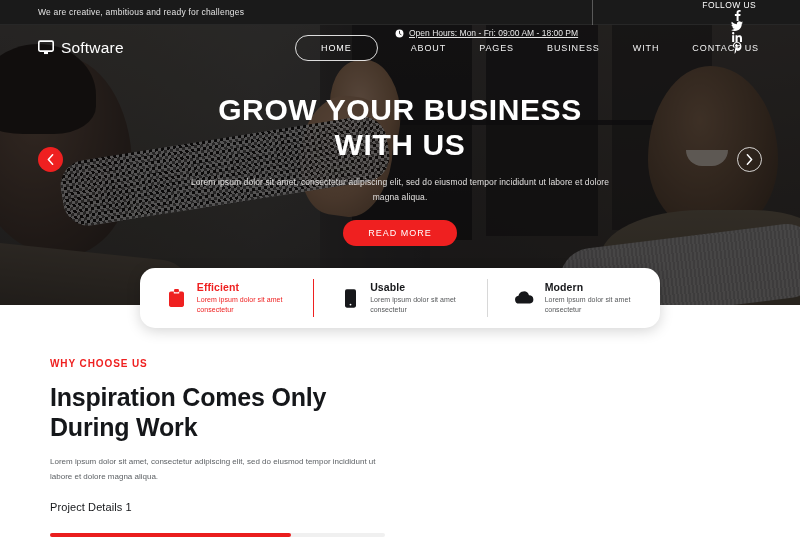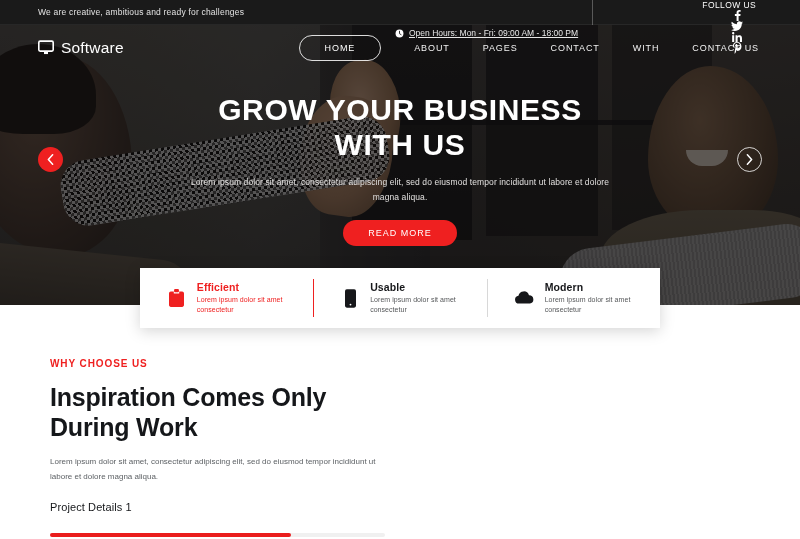--- a/index.html
+++ b/index.html
@@ -192,21 +192,21 @@
   }
   .arrow svg { display:block; }
   .arrow-prev { left: 38px; background:#ef2020; color:#fff; }
   .arrow-next { right: 38px; background:transparent; border:1px solid rgba(255,255,255,.8); color:#fff; }
 
   
   .features {
     position:absolute; left:140px; top:268px; width:520px; height:60px;
     background:#fff; z-index:30;
     box-shadow: 0 3px 14px rgba(0,0,0,.17);
-    display:flex; align-items:stretch;
+    display:flex; align-items:stretch;border-radius:15px;
   }
   .feat {
     flex: 1 1 0; display:flex; align-items:center; gap:11px;
     padding-left: 28px; position:relative;
   }
   .feat + .feat::before {
     content:""; position:absolute; left:0; top:11px; bottom:11px; width:1px;
     background: #d8d8d8;
   }
   .feat:nth-child(2)::before { background:#ef2020; }
@@ -311,21 +311,21 @@
           <rect x="1" y="1" width="18" height="12.5" rx="1.6" stroke="#fff" stroke-width="2"></rect>
           <rect x="7.5" y="14.6" width="5" height="2.6" fill="#fff"></rect>
         </svg>
       </span>
       <span>Software</span>
     </div>
     <div class="nav-menu">
       <a class="nav-link active" href="#">HOME</a>
       <a class="nav-link" href="#">ABOUT</a>
       <a class="nav-link" href="#">PAGES</a>
-      <a class="nav-link" href="#">CONTACT</a>
+      <a class="nav-link" href="#">BUSINESS</a>
       <a class="nav-link" href="#">WITH</a>
       <a class="nav-link" href="#">CONTACT US</a>
     </div>
   </div>
 
   <div class="hero-content">
     <div class="hero-title">
       <div>GROW YOUR BUSINESS</div>
       <div>WITH US</div>
     </div>

